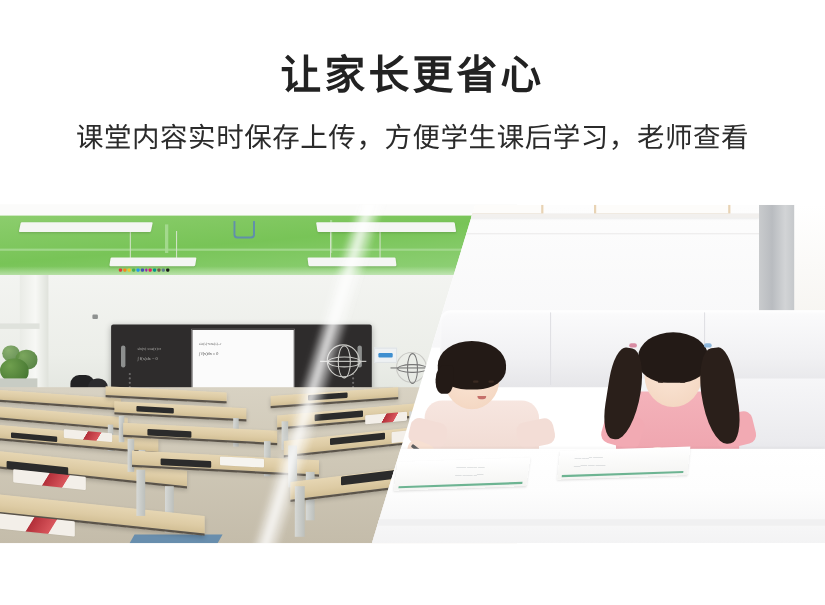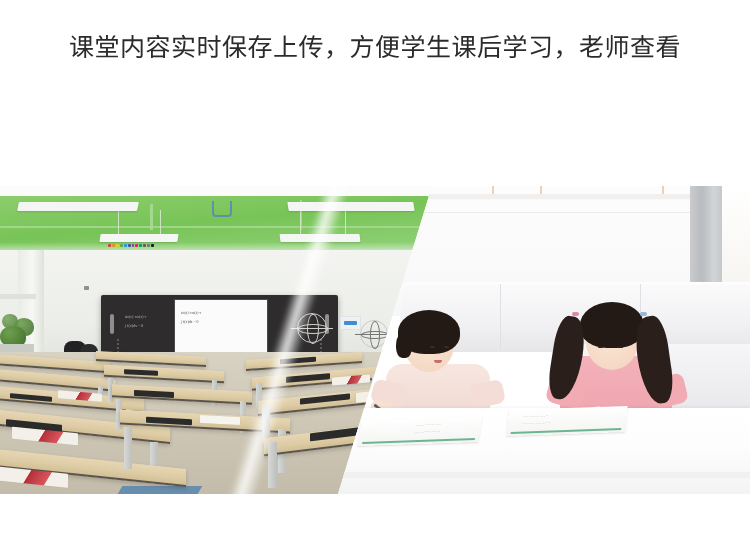--- a/index.html
+++ b/index.html
@@ -30,21 +30,21 @@
     margin: 0;
     padding-top: 48px;
     font-size: 37px;
     line-height: 1.15;
     font-weight: 700;
     letter-spacing: 3px;
     color: #222222;
     font-family: "Liberation Sans", "DejaVu Sans", sans-serif;
   }
   .sub-title {
-    margin: 12px;
+    margin: 0;
     padding-top: 20px;
     font-size: 25px;
     line-height: 1.2;
     font-weight: 400;
     letter-spacing: 0.5px;
     color: #2b2b2b;
     font-family: "Liberation Sans", "DejaVu Sans", sans-serif;
   }
 
   
@@ -363,20 +363,21 @@
   .bottom-space {
     position:absolute; left:0; top:494px; width:750px; height:56px; background:#fff;
   }
 </style>
 </head>
 <body>
 
 <div id="page">
 
   <div class="headings">
+    <h1 class="main-title">让家长更省心</h1>
     <p class="sub-title">课堂内容实时保存上传，方便学生课后学习，老师查看</p>
   </div>
 
   <div class="photo-band">
 
     <div class="scene-classroom">
 
       <div class="cr-soffit"></div>
       <div class="cr-ceiling"></div>
       <div class="cr-beam b1"></div>

